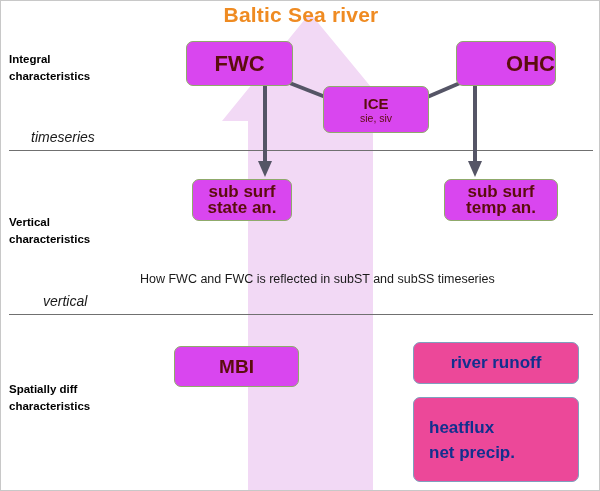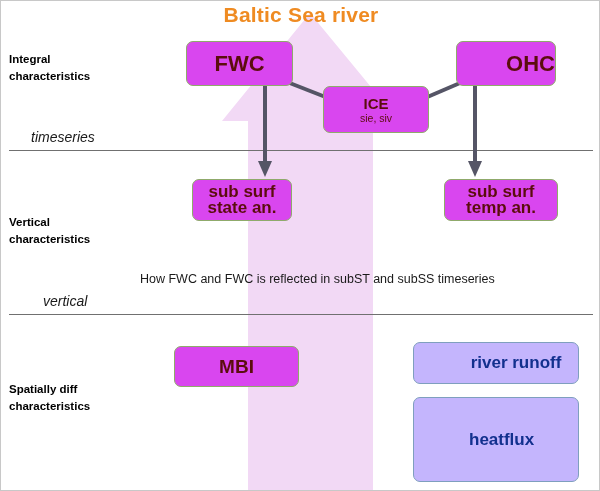--- a/index.html
+++ b/index.html
@@ -64,23 +64,22 @@
     flex-direction: column;
     align-items: center;
     justify-content: center;
     text-align: center;
   }
   .box.green {
     background: #d946ef;
     border: 1px solid #8faa6b;
   }
   .box.blue {
-    background: #c4b5fd;
+    background: #ec4899;
     border: 1px solid #7f9fbe;
-    padding-left: 40px;
   }
   .box-big-title {
     color: #5b0d0d;
     font-size: 22px;
     font-weight: bold;
     line-height: 24px;
   }
   .box-mid-title {
     color: #5b0d0d;
     font-size: 15px;
@@ -198,15 +197,16 @@
   <div class="box green" style="left:173px; top:345px; width:125px; height:41px;">
     <div class="box-blue-title" style="color:#5b0d0d; font-size:19px;">MBI</div>
   </div>
 
   <div class="box blue" style="left:412px; top:341px; width:166px; height:42px;">
     <div class="box-blue-title">river runoff</div>
   </div>
 
   <div class="box blue" style="left:412px; top:396px; width:166px; height:85px; align-items:flex-start; justify-content:center;">
     <div class="box-blue-line">heatflux</div>
+    <div class="box-blue-line">net precip.</div>
   </div>
 
 </div>
 
 </body></html>

